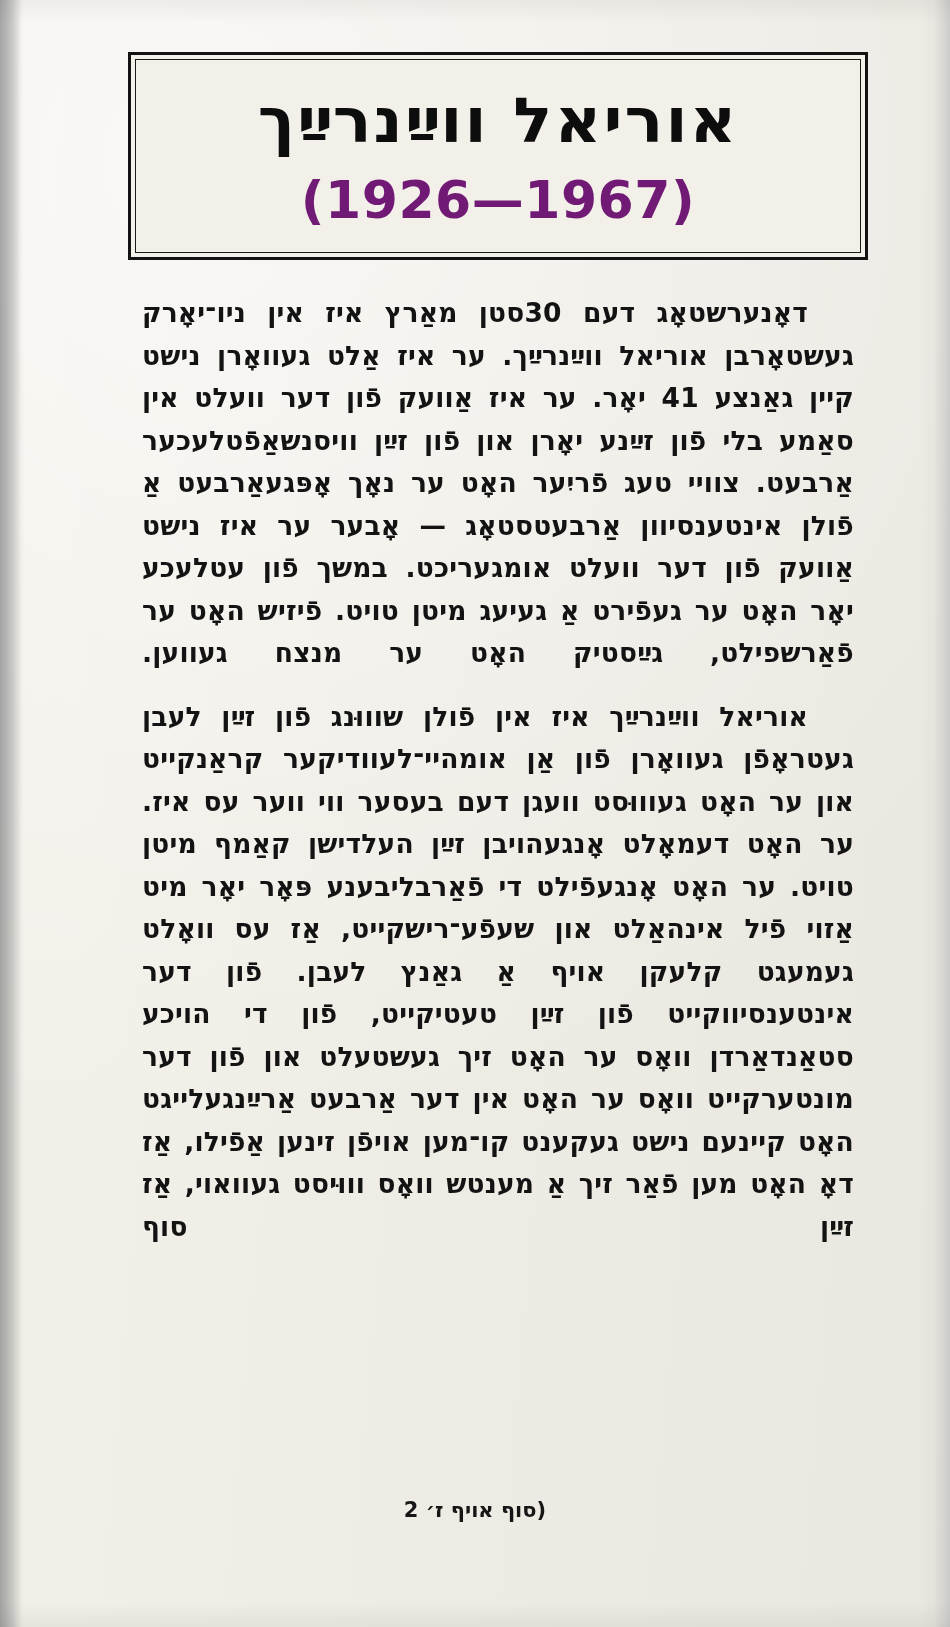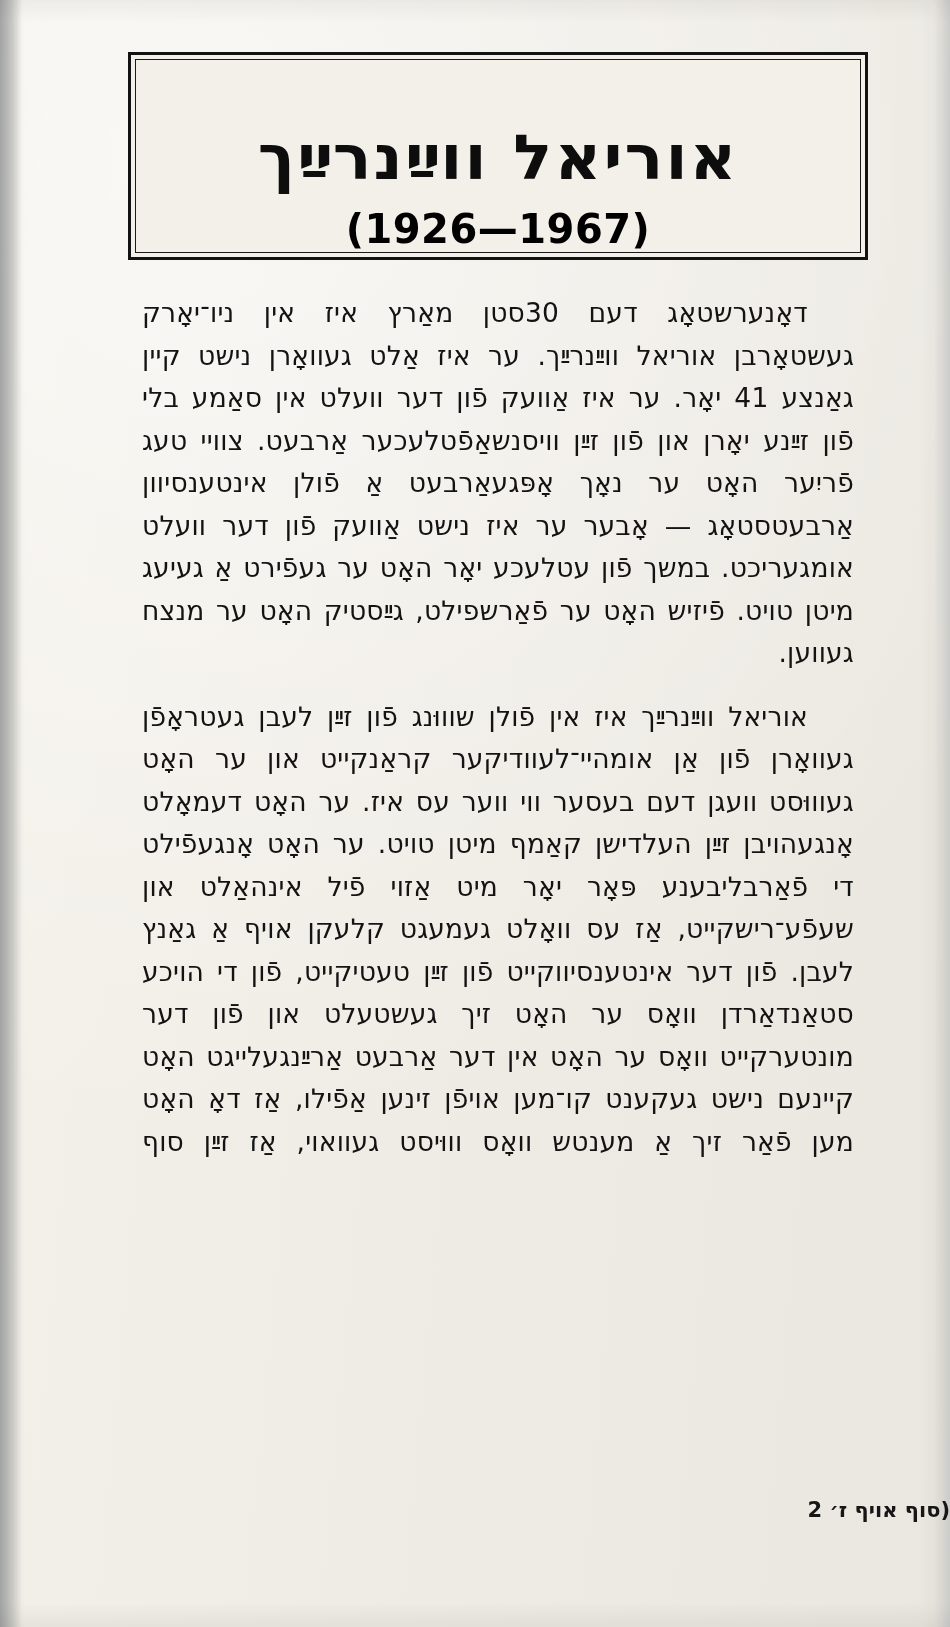--- a/index.html
+++ b/index.html
@@ -63,74 +63,74 @@
     background: #f3f0e9;
   }
   .title-box-inner {
     position: absolute;
     inset: 4px;
     border: 1px solid #1a1a1a;
     box-sizing: border-box;
     display: flex;
     flex-direction: column;
     align-items: center;
-    justify-content: flex-end;
+    justify-content: center;
   }
   .title-main {
     font-family: "DejaVu Sans", sans-serif;
     font-weight: bold;
     font-size: 62px;
     line-height: 1.05;
     color: #0d0d0d;
     letter-spacing: 2px;
     direction: rtl;
     text-align: center;
     margin-top: 6px;
     transform: scaleX(1.04);
   }
   .title-years {
     font-family: "DejaVu Sans", sans-serif;
     font-weight: bold;
-    font-size: 40px;
-    color: #000000;
+    font-size: 52px;
+    color: #701a75;
     direction: ltr;
     margin-top: 16px;
     letter-spacing: 0.5px;
   }
 
   
   .article {
     position: absolute;
     top: 292px;
     left: 142px;
     width: 712px;
     direction: rtl;
     text-align: justify;
     text-align-last: justify;
     color: #131313;
     font-family: "DejaVu Sans", sans-serif;
     font-size: 26.5px;
     line-height: 42.5px;
-    font-weight: normal;
+    font-weight: bold;
     letter-spacing: 0.2px;
     word-spacing: 1px;
   }
   .article p {
     margin: 0 0 0 0;
     text-indent: 46px;
   }
   .article p + p {
     margin-top: 21px;
   }
   .continued {
     position: absolute;
     top: 1498px;
     left: 0;
     width: 950px;
-    text-align: right;
+    text-align: center;
     direction: rtl;
     font-family: "DejaVu Sans", sans-serif;
     font-weight: bold;
     font-size: 21px;
     color: #161616;
   }
 </style>
 </head>
 <body>
 

